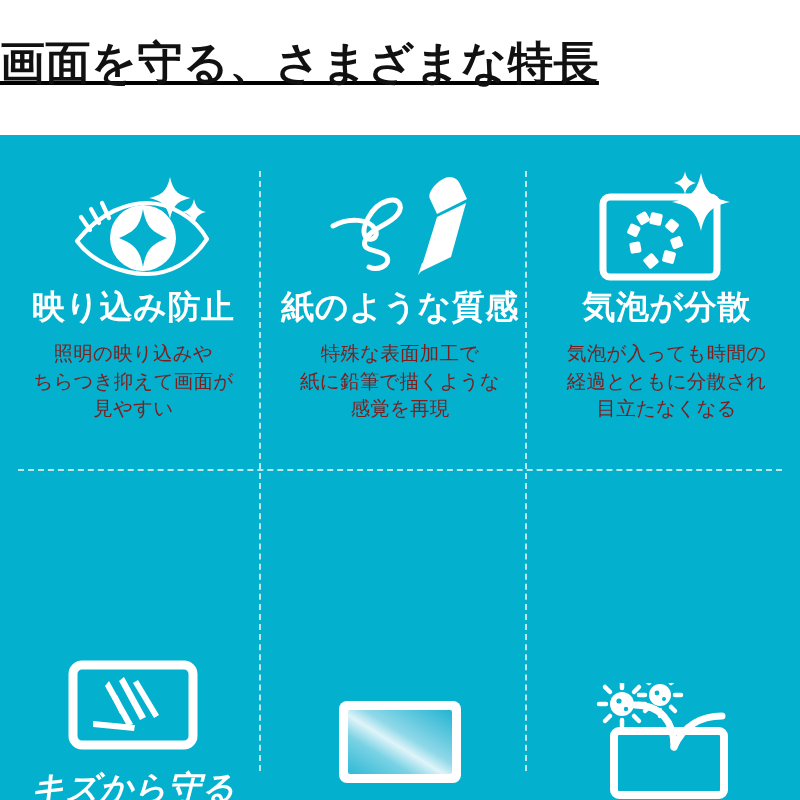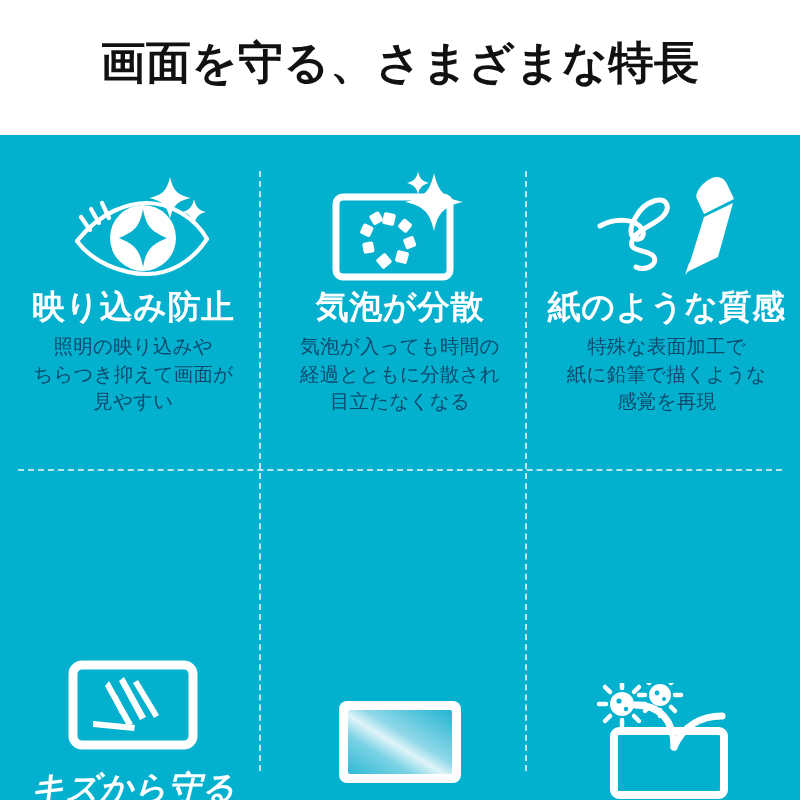--- a/index.html
+++ b/index.html
@@ -23,21 +23,21 @@
 
   
   #header {
     position: absolute;
     left: 0; top: 0;
     width: 800px;
     height: 128px;
     background: #ffffff;
     display: flex;
     align-items: center;
-    justify-content: center;
+    text-decoration: underline;
   }
   #header-title {
     font-size: 45px;
     font-weight: 700;
     color: #111111;
     letter-spacing: 0.5px;
     line-height: 1;
     white-space: nowrap;
     transform: translateY(-2px);
   }
@@ -81,24 +81,24 @@
   .cell-heading {
     font-size: 33px;
     font-weight: 700;
     color: #ffffff;
     line-height: 1.12;
     letter-spacing: 0.5px;
     text-align: center;
     white-space: nowrap;
   }
   .cell-desc {
-    margin-top: 7px;
+    margin-top: 14px;
     font-size: 19.5px;
     font-weight: 400;
-    color: #0c4a6e;
+    color: #7f1d1d;
     line-height: 1.42;
     text-align: center;
     white-space: pre-line;
     letter-spacing: 0.2px;
   }
 
   
   .div-v {
     position: absolute;
     top: 36px;
@@ -149,20 +149,42 @@
             <g fill="#ffffff">
               <path d="M115 4 C118 17, 122 22, 136 25 C122 28, 118 33, 115 46 C112 33, 108 28, 94 25 C108 22, 112 17, 115 4 Z"></path>
               <path d="M139 26 C141 34, 143 37, 151 39 C143 41, 141 44, 139 52 C137 44, 135 41, 127 39 C135 37, 137 34, 139 26 Z"></path>
             </g>
           </svg>
         </div>
         <div class="cell-heading">映り込み防止</div>
         <div class="cell-desc">照明の映り込みや
 ちらつき抑えて画面が
 見やすい</div>
+      </div>
+
+      <div class="cell row-top">
+        <div class="icon-wrap">
+          <svg width="150" height="112" viewBox="0 0 150 112" aria-hidden="true">
+            <g fill="none" stroke="#ffffff" stroke-width="5" stroke-linecap="round" stroke-linejoin="round">
+              <path d="M8 55 C24 46, 44 48, 50 58 C55 67, 44 72, 40 65 C36 57, 46 35, 62 30 C74 26, 79 35, 72 44 C64 54, 44 58, 40 70 C36 82, 58 78, 62 86 C66 95, 52 100, 44 96"></path>
+            </g>
+            <g fill="#ffffff">
+              <path d="M118 8 C124 4, 132 6, 135 13 L142 28 L112 43 L105 28 C102 21, 112 11, 118 8 Z"></path>
+              <path d="M112 46 L141 32 L126 86 L95 101 L112 46 Z"></path>
+              <path d="M93 104 L97 92 L108 87 Z"></path>
+            </g>
+            <g fill="#03b0cd">
+              <path d="M116 49 L134 40 L124 77 L106 86 Z" opacity="0"></path>
+            </g>
+          </svg>
+        </div>
+        <div class="cell-heading">紙のような質感</div>
+        <div class="cell-desc">特殊な表面加工で
+紙に鉛筆で描くような
+感覚を再現</div>
       </div>
 
       <div class="cell row-top">
         <div class="icon-wrap">
           <svg width="140" height="112" viewBox="0 0 140 112" aria-hidden="true">
             <rect x="6" y="26" width="114" height="80" rx="7" ry="7" fill="none" stroke="#ffffff" stroke-width="7"></rect>
             <g fill="#ffffff">
               <rect x="53" y="42" width="12" height="12" rx="2" transform="rotate(12 59 48)"></rect>
               <rect x="70" y="49" width="11" height="11" rx="2" transform="rotate(40 75 54)"></rect>
               <rect x="75" y="66" width="11" height="11" rx="2" transform="rotate(70 80 71)"></rect>
@@ -175,42 +197,20 @@
             <g fill="#ffffff">
               <path d="M104 2 C108 20, 114 27, 133 31 C114 35, 108 42, 104 60 C100 42, 94 35, 75 31 C94 27, 100 20, 104 2 Z"></path>
               <path d="M88 0 C89 7, 92 10, 99 12 C92 14, 89 17, 88 24 C87 17, 84 14, 77 12 C84 10, 87 7, 88 0 Z"></path>
             </g>
           </svg>
         </div>
         <div class="cell-heading">気泡が分散</div>
         <div class="cell-desc">気泡が入っても時間の
 経過とともに分散され
 目立たなくなる</div>
-      </div>
-
-      <div class="cell row-top">
-        <div class="icon-wrap">
-          <svg width="150" height="112" viewBox="0 0 150 112" aria-hidden="true">
-            <g fill="none" stroke="#ffffff" stroke-width="5" stroke-linecap="round" stroke-linejoin="round">
-              <path d="M8 55 C24 46, 44 48, 50 58 C55 67, 44 72, 40 65 C36 57, 46 35, 62 30 C74 26, 79 35, 72 44 C64 54, 44 58, 40 70 C36 82, 58 78, 62 86 C66 95, 52 100, 44 96"></path>
-            </g>
-            <g fill="#ffffff">
-              <path d="M118 8 C124 4, 132 6, 135 13 L142 28 L112 43 L105 28 C102 21, 112 11, 118 8 Z"></path>
-              <path d="M112 46 L141 32 L126 86 L95 101 L112 46 Z"></path>
-              <path d="M93 104 L97 92 L108 87 Z"></path>
-            </g>
-            <g fill="#03b0cd">
-              <path d="M116 49 L134 40 L124 77 L106 86 Z" opacity="0"></path>
-            </g>
-          </svg>
-        </div>
-        <div class="cell-heading">紙のような質感</div>
-        <div class="cell-desc">特殊な表面加工で
-紙に鉛筆で描くような
-感覚を再現</div>
       </div>
 
       <div class="cell row-bottom">
         <div class="icon-wrap">
           <svg width="132" height="92" viewBox="0 0 132 92" aria-hidden="true">
             <rect x="6" y="6" width="120" height="80" rx="9" ry="9" fill="none" stroke="#ffffff" stroke-width="9"></rect>
             <g fill="#ffffff">
               <path d="M38 27 L42 22 L66 65 L60 67 Z"></path>
               <path d="M52 22 L57 18 L79 58 L73 61 Z"></path>
               <path d="M66 24 L71 21 L92 56 L87 59 Z"></path>

